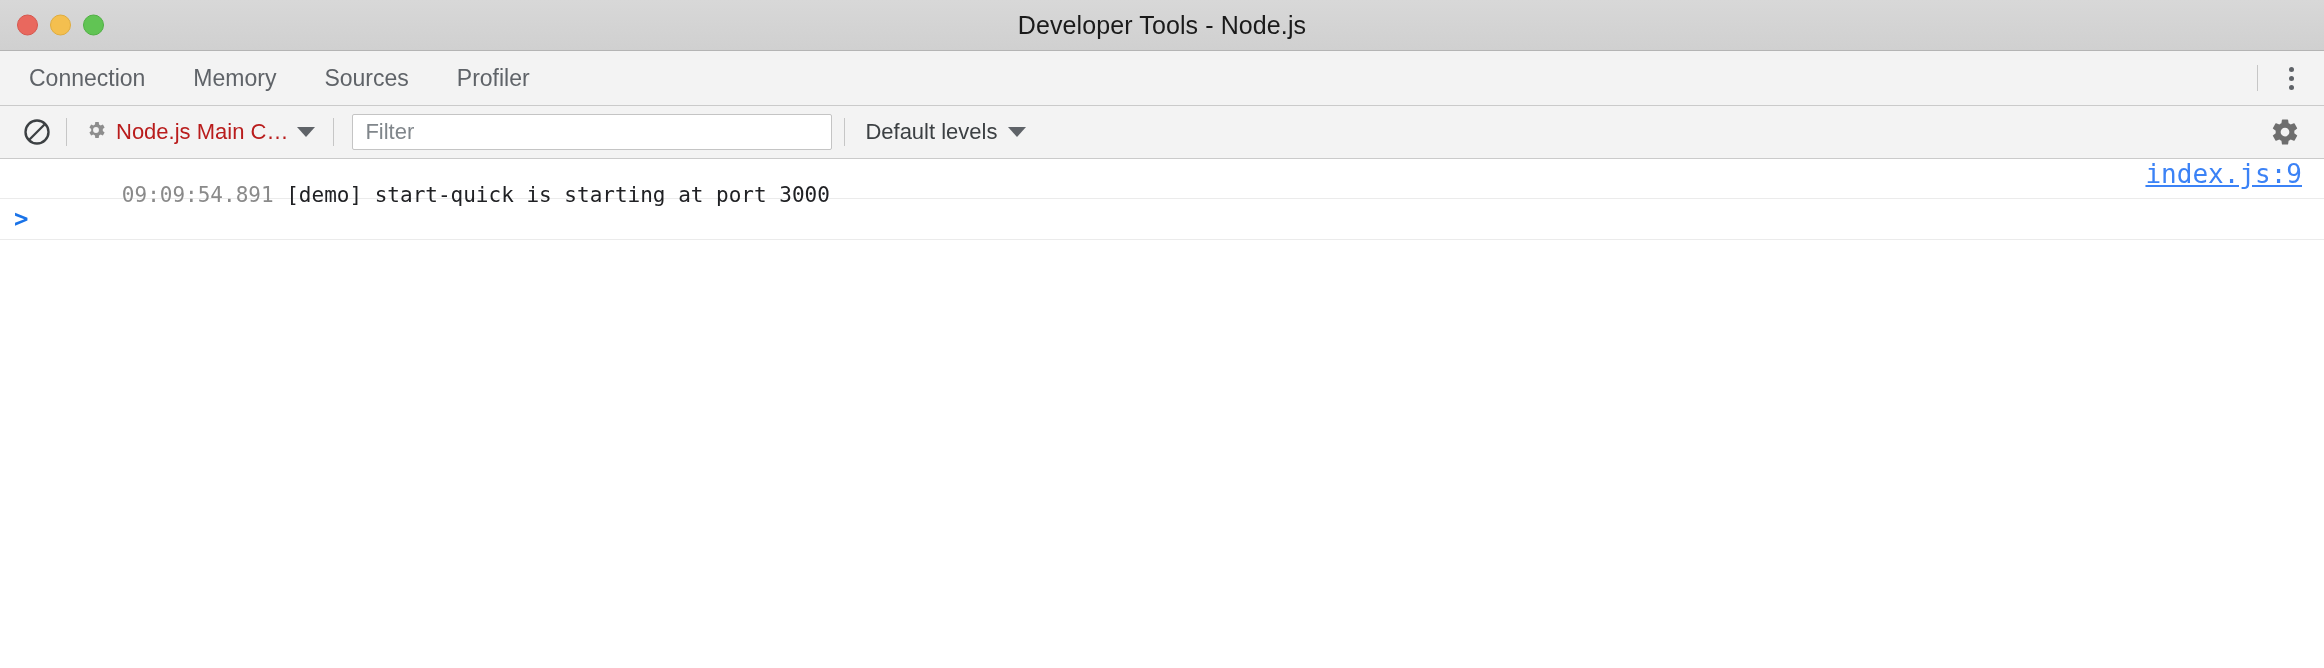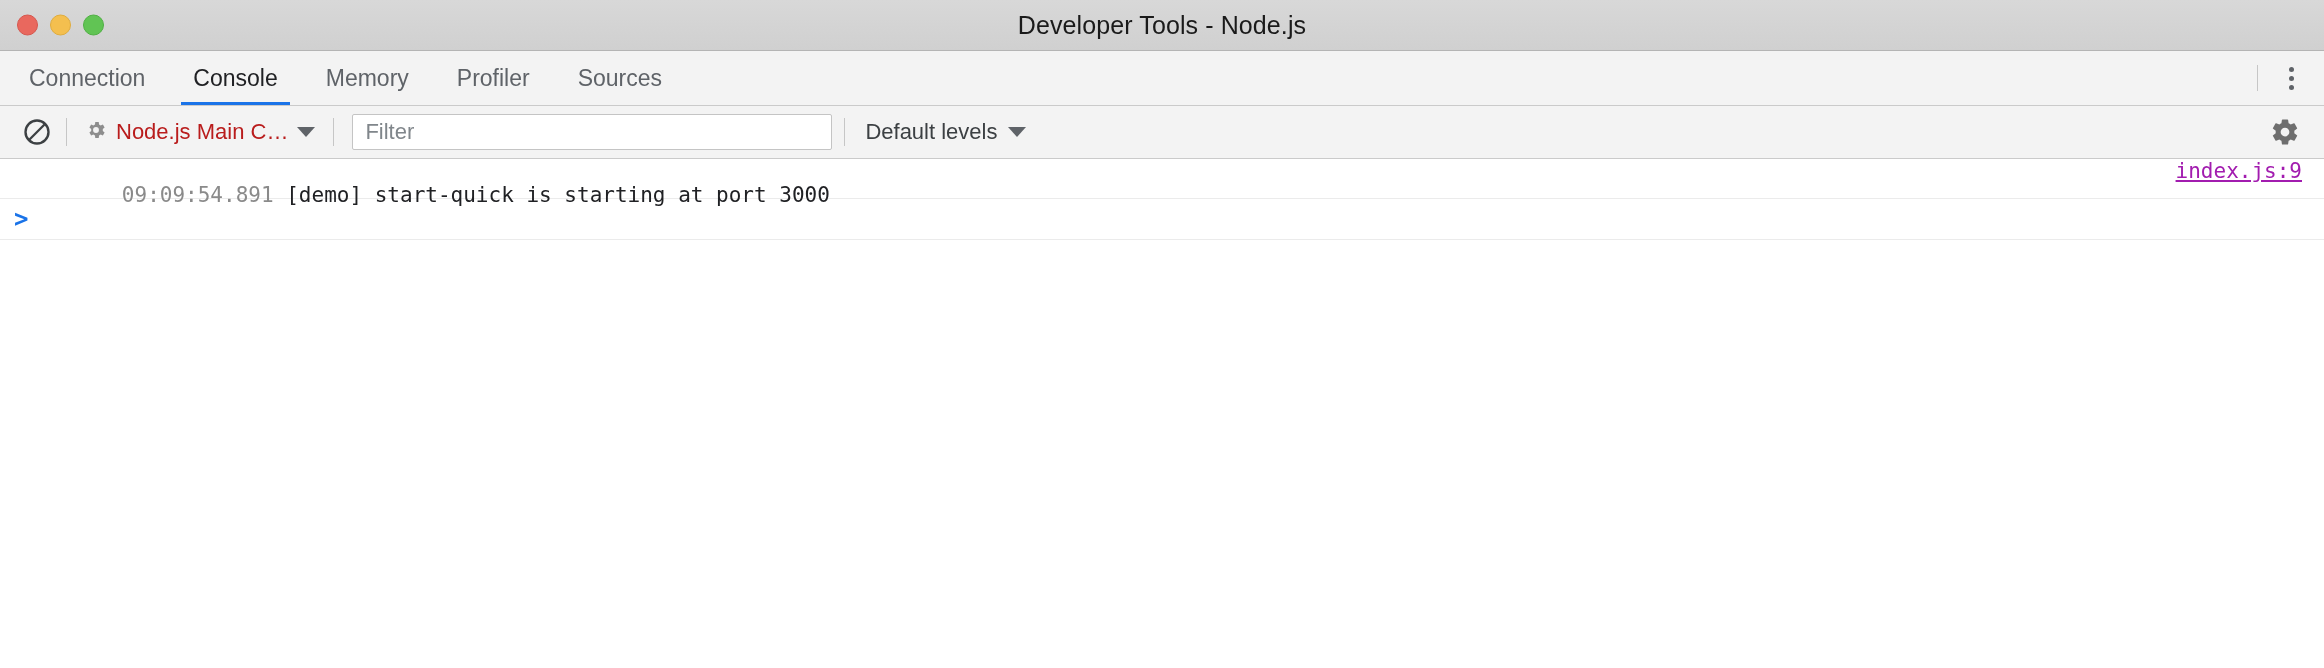--- a/index.html
+++ b/index.html
@@ -227,22 +227,22 @@
     white-space: pre;
     color: #202124;
     letter-spacing: 0px;
   }
   .log-time {
     color: #8a8a8a;
   }
   .log-source {
     margin-left: auto;
     font-family: "DejaVu Sans Mono", "Liberation Mono", monospace;
-    font-size: 21px;
-    color: #a21caf;
+    font-size: 26px;
+    color: #3b82f6;
     text-decoration: underline;
     cursor: default;
     white-space: nowrap;
   }
   .prompt-row {
     display: flex;
     align-items: center;
     height: 40px;
     padding-left: 14px;
     border-bottom: 1px solid #ebebeb;
@@ -269,31 +269,28 @@
     <span class="light green"></span>
   </div>
   <div class="window-title">Developer Tools - Node.js</div>
 </div>
 
 <div class="tabbar">
   <div class="tabs">
     <div class="tab">
       <span>Connection</span>
     </div>
-    <div class="tab active">
-      <span>Console</span>
-    </div>
     <div class="tab">
       <span>Memory</span>
     </div>
     <div class="tab">
+      <span>Sources</span>
+    </div>
+    <div class="tab">
       <span>Profiler</span>
-    </div>
-    <div class="tab">
-      <span>Sources</span>
     </div>
   </div>
   <div class="tabbar-right">
     <span class="vdivider"></span>
     <div class="kebab">
       <i></i>
       <i></i>
       <i></i>
     </div>
   </div>

